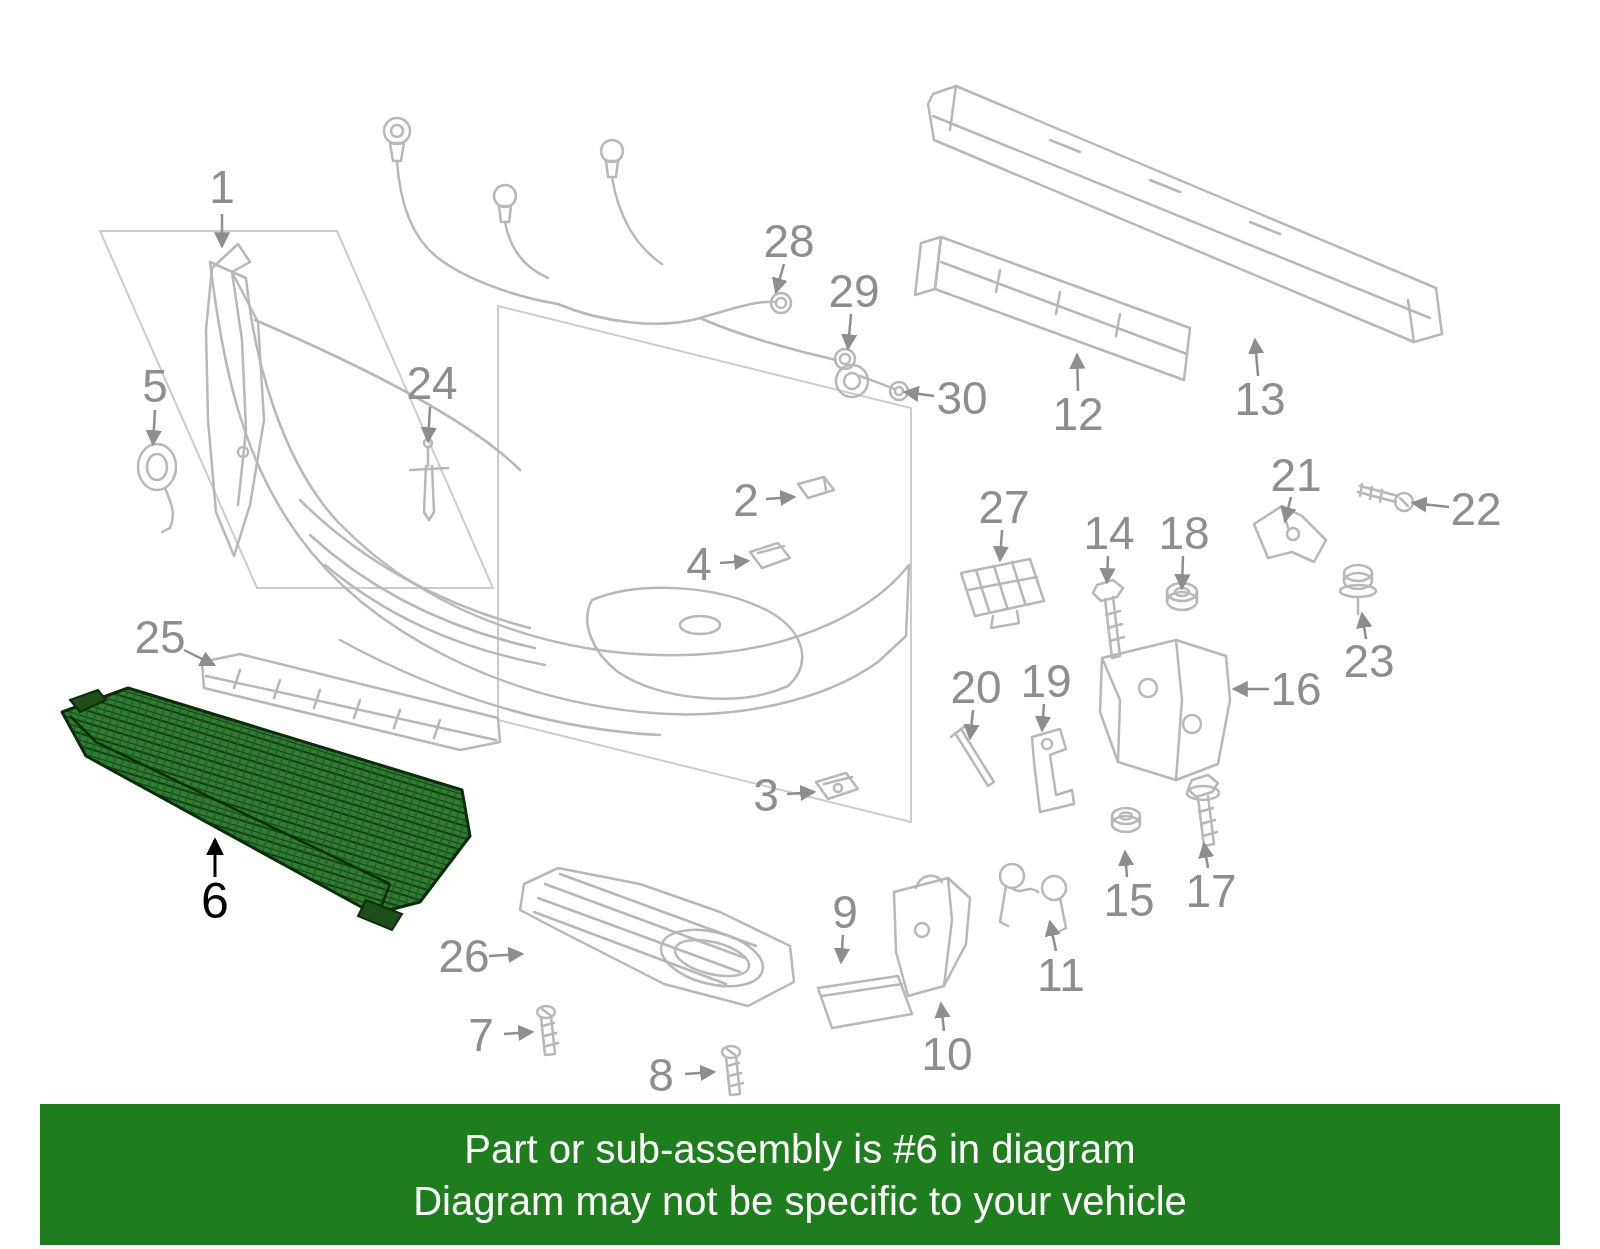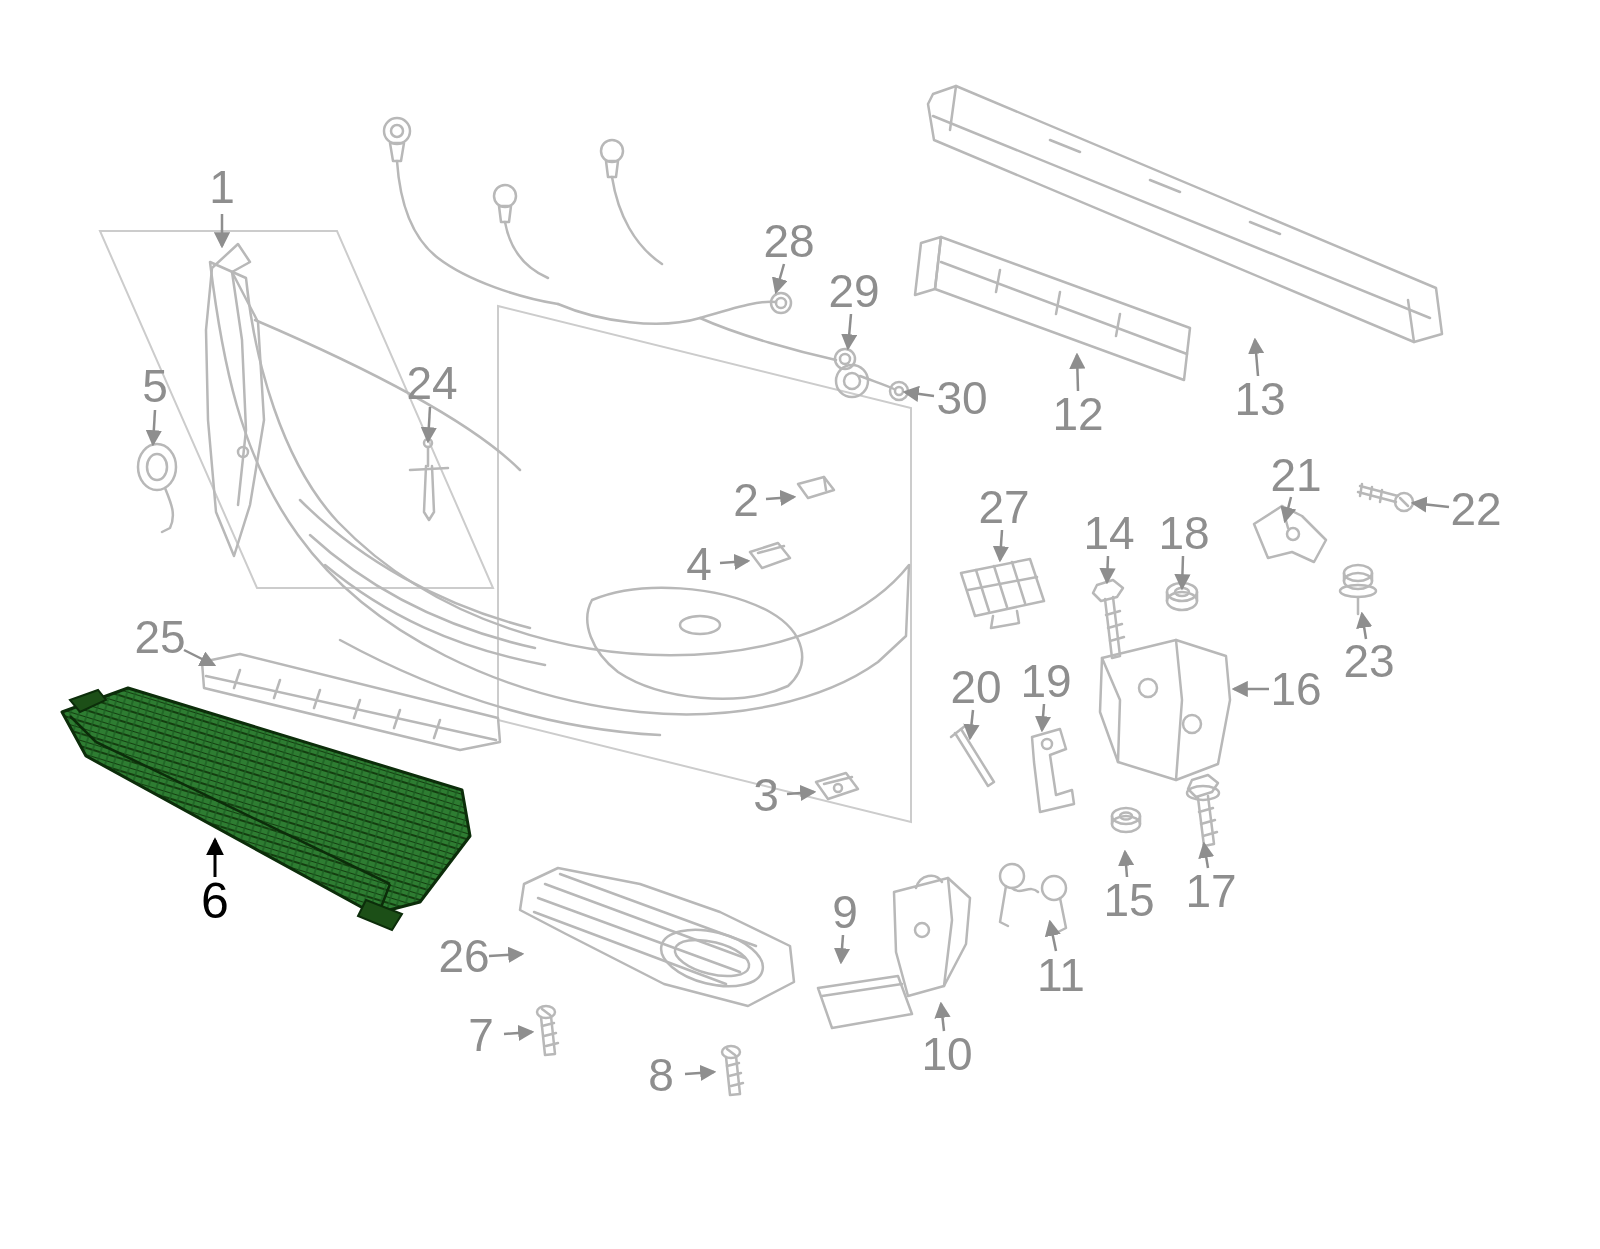--- a/index.html
+++ b/index.html
@@ -387,14 +387,18 @@
           <line x1="851" y1="314" x2="848" y2="348" class="callout-line" marker-end="url(#arrow-gray)"></line>
           <text x="854" y="291" class="part-label">29</text>
         </g>
         <g>
           <line x1="934" y1="396" x2="905" y2="392" class="callout-line" marker-end="url(#arrow-gray)"></line>
           <text x="962" y="398" class="part-label">30</text>
         </g>
       </g>
 </svg>
 
-
+<div class="banner" style="background: rgb(30, 126, 30); color: rgb(255, 255, 255);">
+  <div>Part or sub-assembly is #6 in diagram</div>
+  <div>Diagram may not be specific to your vehicle</div>
 </div>
 
+</div>
+
 </body></html>

